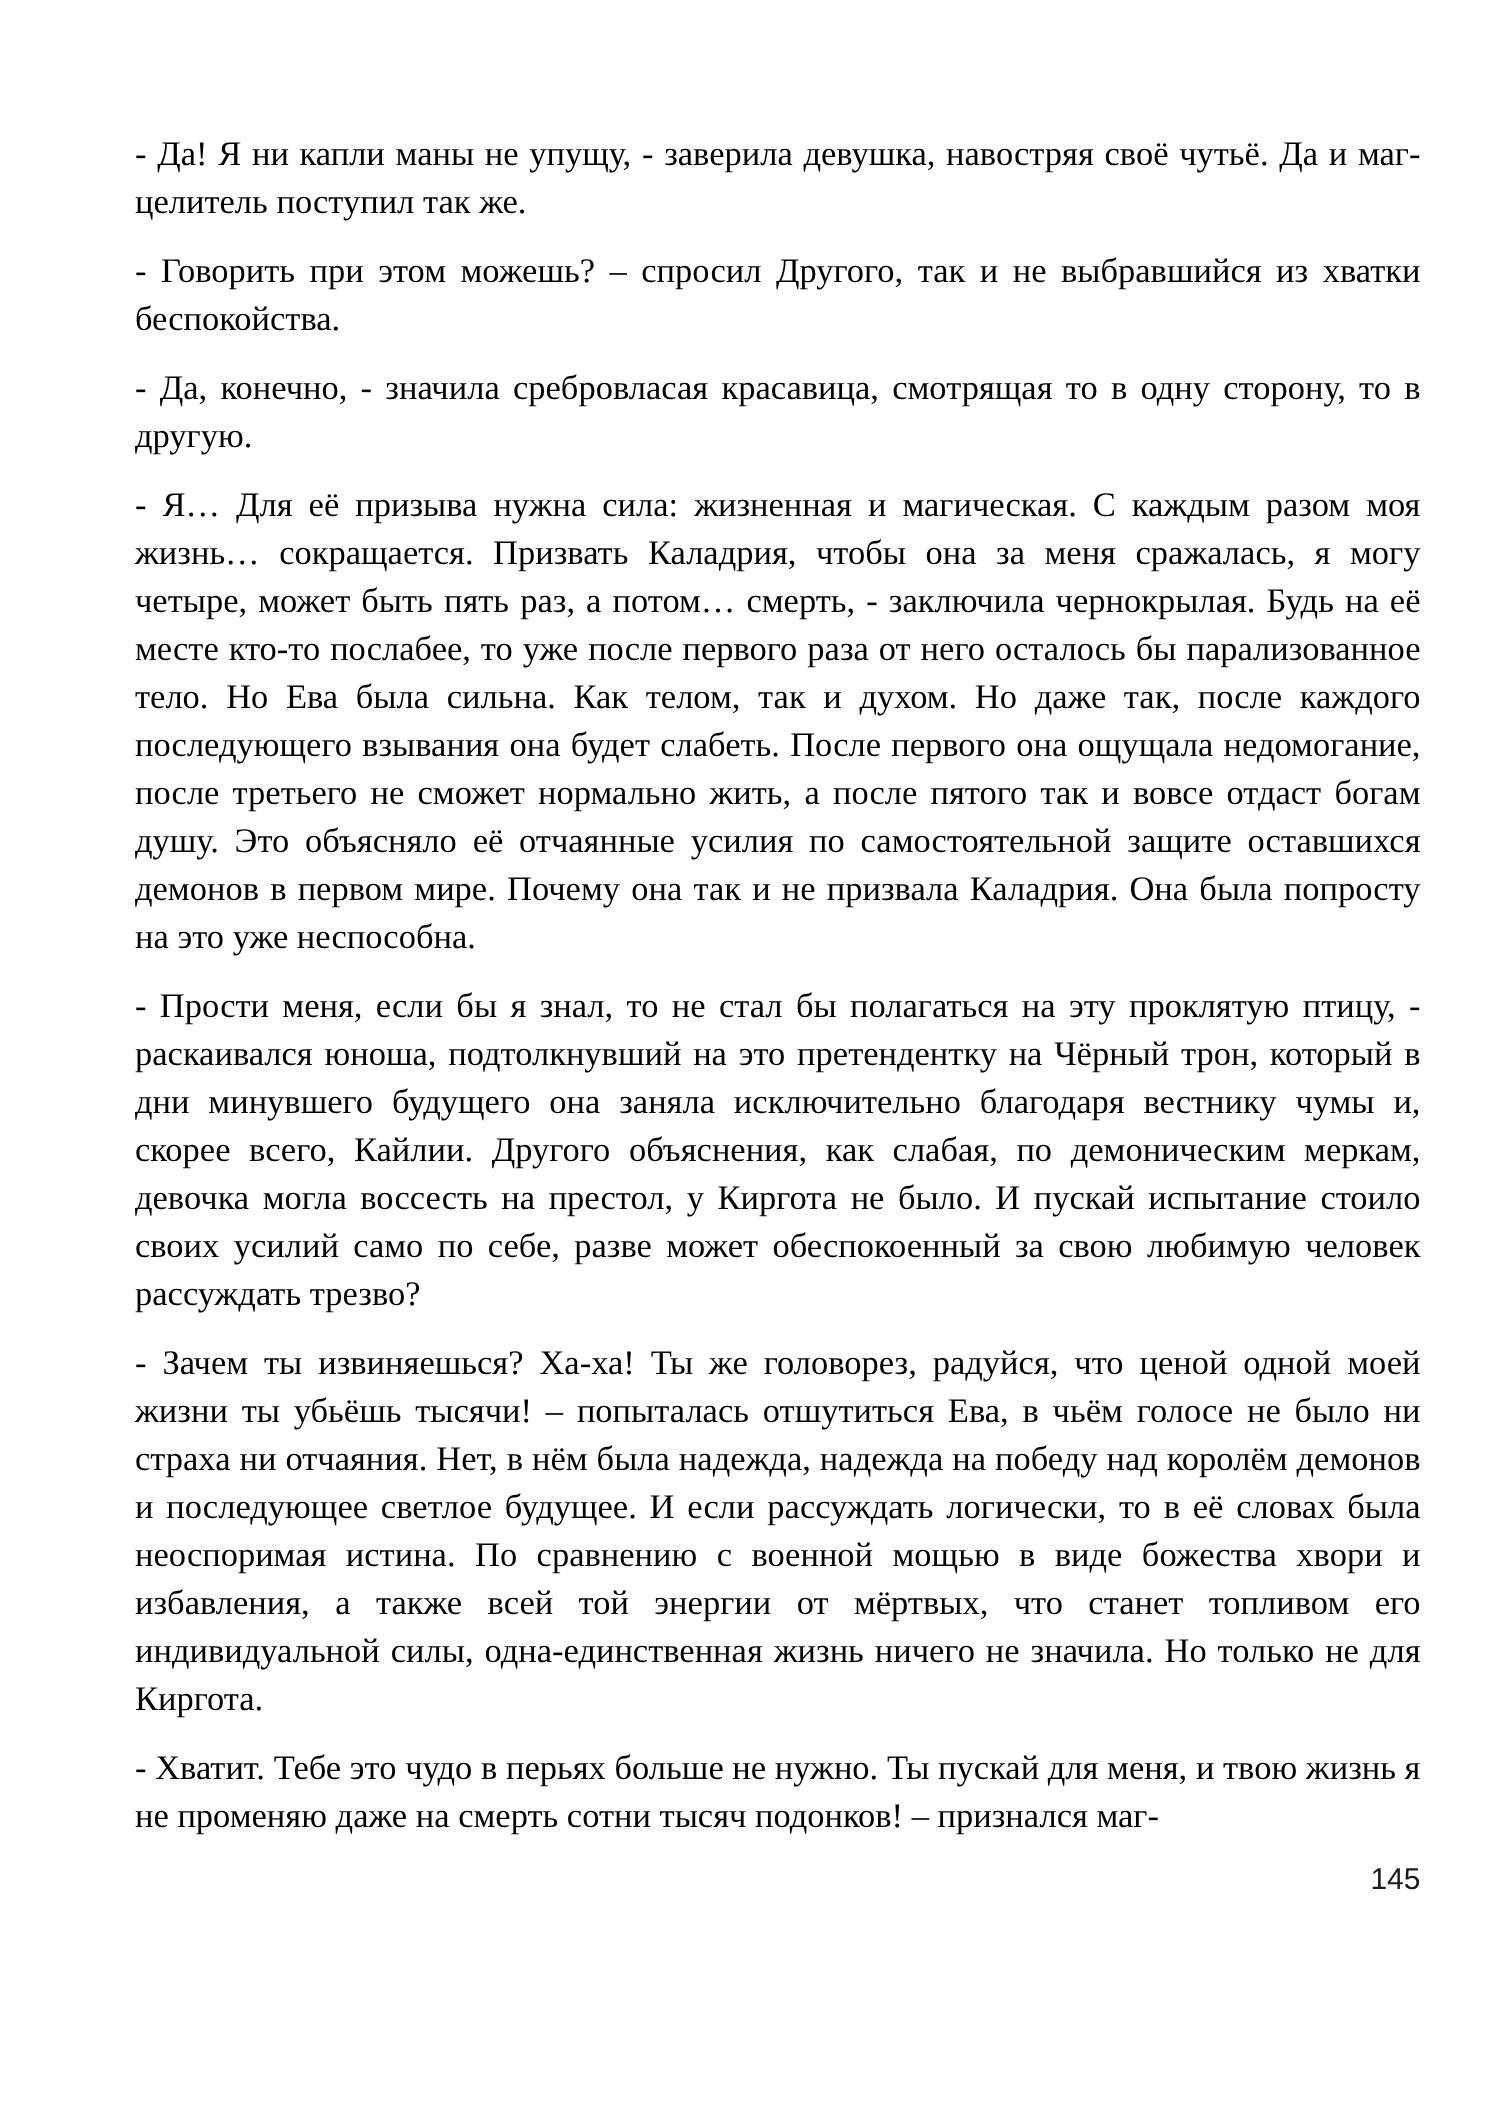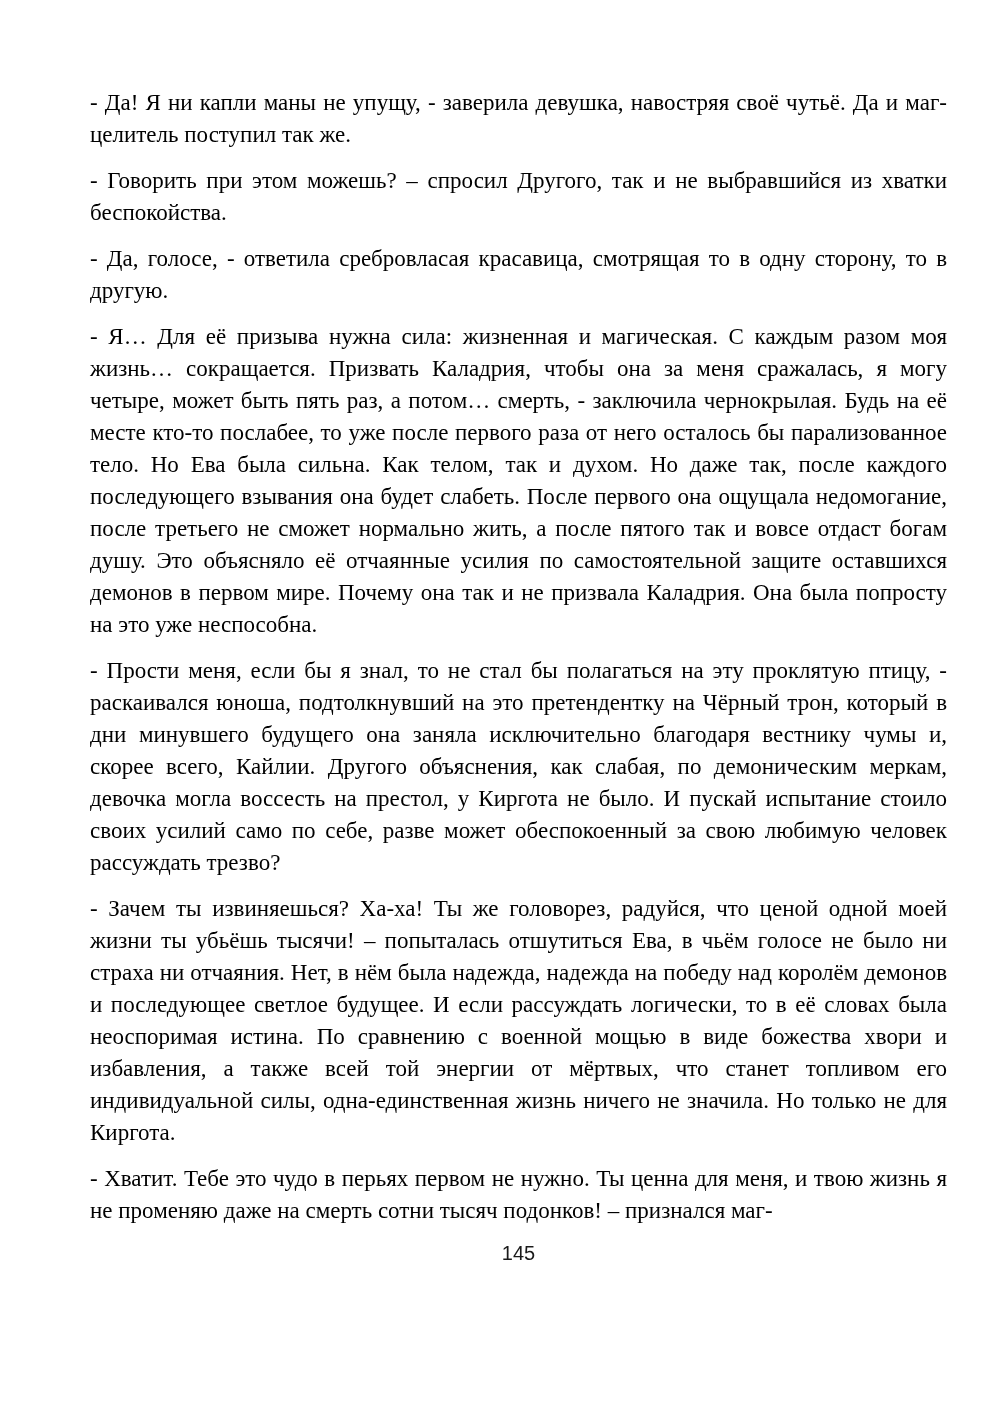--- a/index.html
+++ b/index.html
@@ -22,34 +22,34 @@
     line-height: 32px;
   }
   .text-block p {
     margin: 0 0 14px 0;
     text-align: justify;
     text-justify: inter-word;
     hyphens: none;
   }
   .page-number {
     margin-top: 4px;
-    text-align: center;
+    text-align: right;
     font-family: "Liberation Sans", "DejaVu Sans", sans-serif;
     font-size: 20px;
     line-height: 24px;
     color: #1a1a1a;
   }
 </style>
 </head>
 <body>
 
 <div class="page">
   <div class="text-block">
     <p>- Да! Я ни капли маны не упущу, - заверила девушка, навостряя своё чутьё. Да и маг-целитель поступил так же.</p>
     <p>- Говорить при этом можешь? – спросил Другого, так и не выбравшийся из хватки беспокойства.</p>
-    <p>- Да, голосе, - ответила сребровласая красавица, смотрящая то в одну сторону, то в другую.</p>
+    <p>- Да, конечно, - значила сребровласая красавица, смотрящая то в одну сторону, то в другую.</p>
     <p>- Я… Для её призыва нужна сила: жизненная и магическая. С каждым разом моя жизнь… сокращается. Призвать Каладрия, чтобы она за меня сражалась, я могу четыре, может быть пять раз, а потом… смерть, - заключила чернокрылая. Будь на её месте кто-то послабее, то уже после первого раза от него осталось бы парализованное тело. Но Ева была сильна. Как телом, так и духом. Но даже так, после каждого последующего взывания она будет слабеть. После первого она ощущала недомогание, после третьего не сможет нормально жить, а после пятого так и вовсе отдаст богам душу. Это объясняло её отчаянные усилия по самостоятельной защите оставшихся демонов в первом мире. Почему она так и не призвала Каладрия. Она была попросту на это уже неспособна.</p>
     <p>- Прости меня, если бы я знал, то не стал бы полагаться на эту проклятую птицу, - раскаивался юноша, подтолкнувший на это претендентку на Чёрный трон, который в дни минувшего будущего она заняла исключительно благодаря вестнику чумы и, скорее всего, Кайлии. Другого объяснения, как слабая, по демоническим меркам, девочка могла воссесть на престол, у Киргота не было. И пускай испытание стоило своих усилий само по себе, разве может обеспокоенный за свою любимую человек рассуждать трезво?</p>
     <p>- Зачем ты извиняешься? Ха-ха! Ты же головорез, радуйся, что ценой одной моей жизни ты убьёшь тысячи! – попыталась отшутиться Ева, в чьём голосе не было ни страха ни отчаяния. Нет, в нём была надежда, надежда на победу над королём демонов и последующее светлое будущее. И если рассуждать логически, то в её словах была неоспоримая истина. По сравнению с военной мощью в виде божества хвори и избавления, а также всей той энергии от мёртвых, что станет топливом его индивидуальной силы, одна-единственная жизнь ничего не значила. Но только не для Киргота.</p>
-    <p>- Хватит. Тебе это чудо в перьях первом не нужно. Ты ценна для меня, и твою жизнь я не променяю даже на смерть сотни тысяч подонков! – признался маг-</p>
+    <p>- Хватит. Тебе это чудо в перьях больше не нужно. Ты пускай для меня, и твою жизнь я не променяю даже на смерть сотни тысяч подонков! – признался маг-</p>
   </div>
   <div class="page-number">145</div>
 </div>
 
 </body></html>

